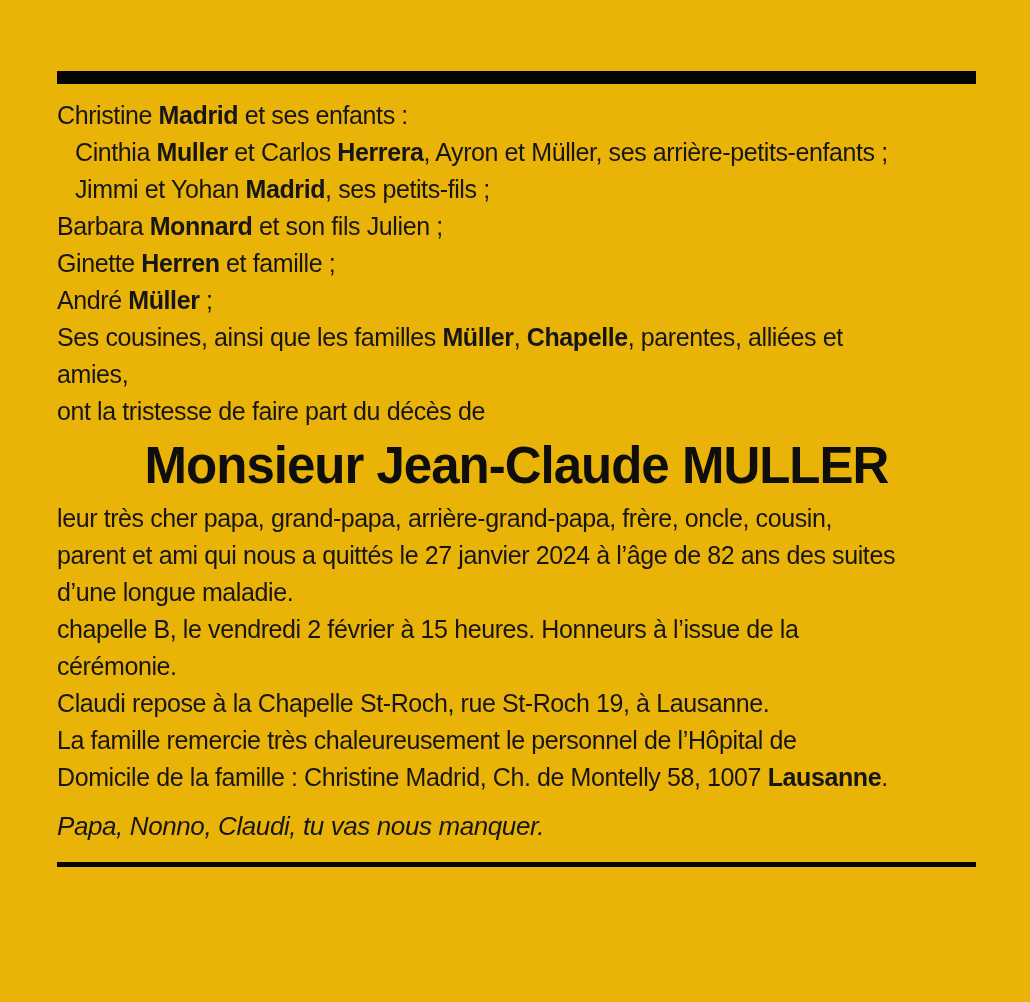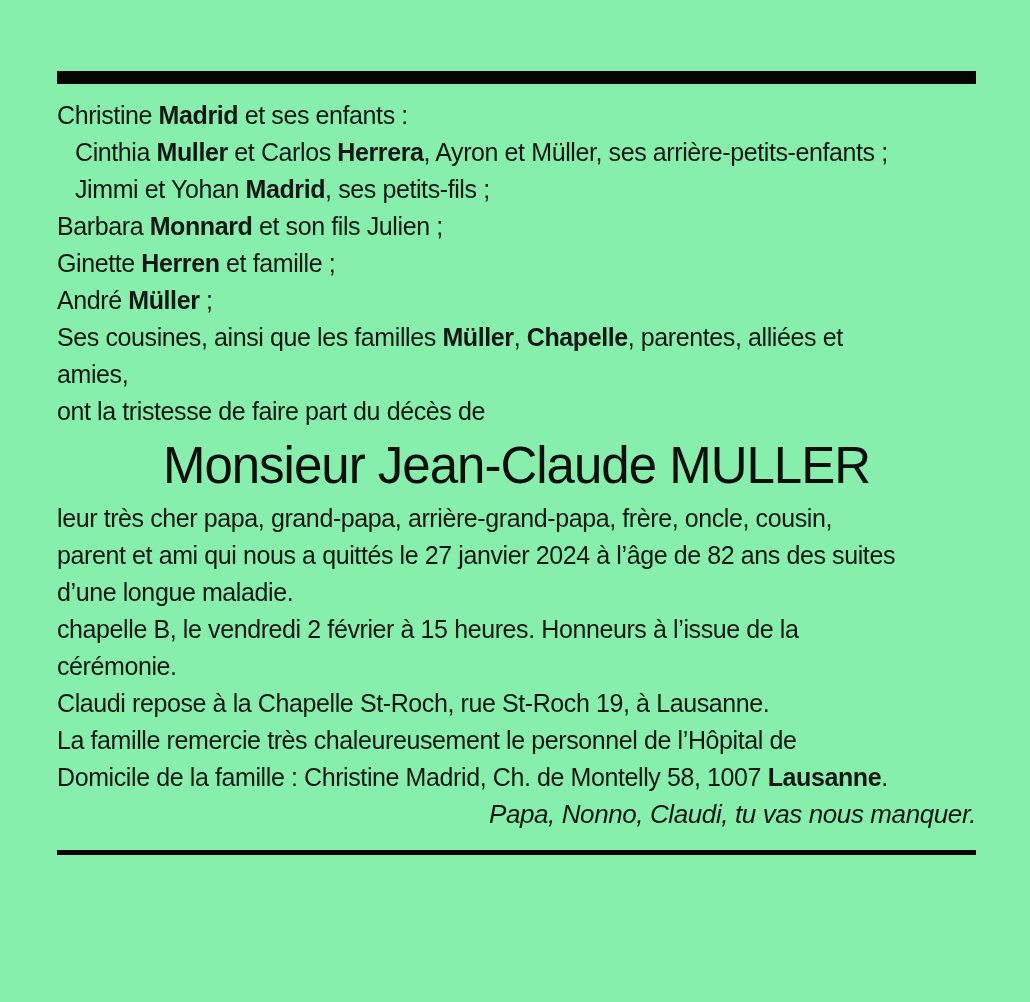--- a/index.html
+++ b/index.html
@@ -1,20 +1,20 @@
 <!DOCTYPE html>
 <html><head>
 <meta charset="utf-8">
 <style>
   html,body { margin:0; padding:0; }
   .page {
     position: relative;
     width: 1030px;
     height: 1002px;
-    background: #86efac;
+    background: #eab308;
     overflow: hidden;
     font-family: "Liberation Sans", sans-serif;
     color: #141414;
   }
   .content {
     position: absolute;
     left: 57px;
     top: 71px;
     width: 919px;
   }
@@ -33,33 +33,33 @@
     line-height: 37px;
     letter-spacing: -0.4px;
     white-space: nowrap;
     color: #161616;
   }
   .line.indent { padding-left: 18px; }
   .b { font-weight: 700; }
   .deceased-name {
     font-size: 51px;
     line-height: 64px;
-    font-weight: 400;
+    font-weight: 700;
     letter-spacing: -1px;
     text-align: center;
     margin: 4px 0 2px 0;
     color: #0e0e0e;
     white-space: nowrap;
   }
   .epitaph {
+    margin-top: 12px;
     font-size: 26px;
     line-height: 37px;
     font-style: italic;
     letter-spacing: -0.4px;
-    text-align: right;
     white-space: nowrap;
     color: #161616;
   }
 </style>
 </head>
 <body>
 
 <div class="page">
   <div class="content">
 

